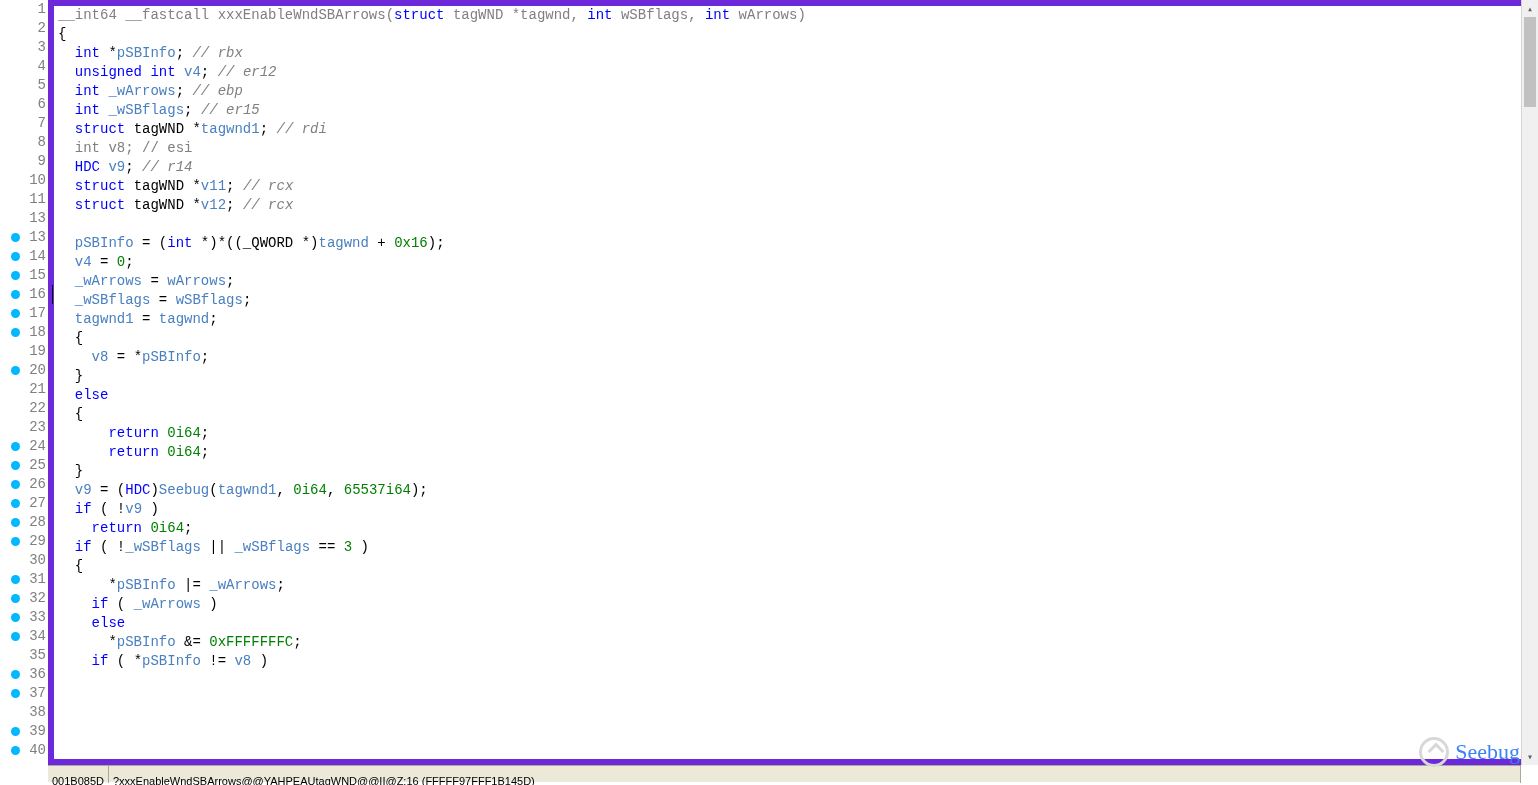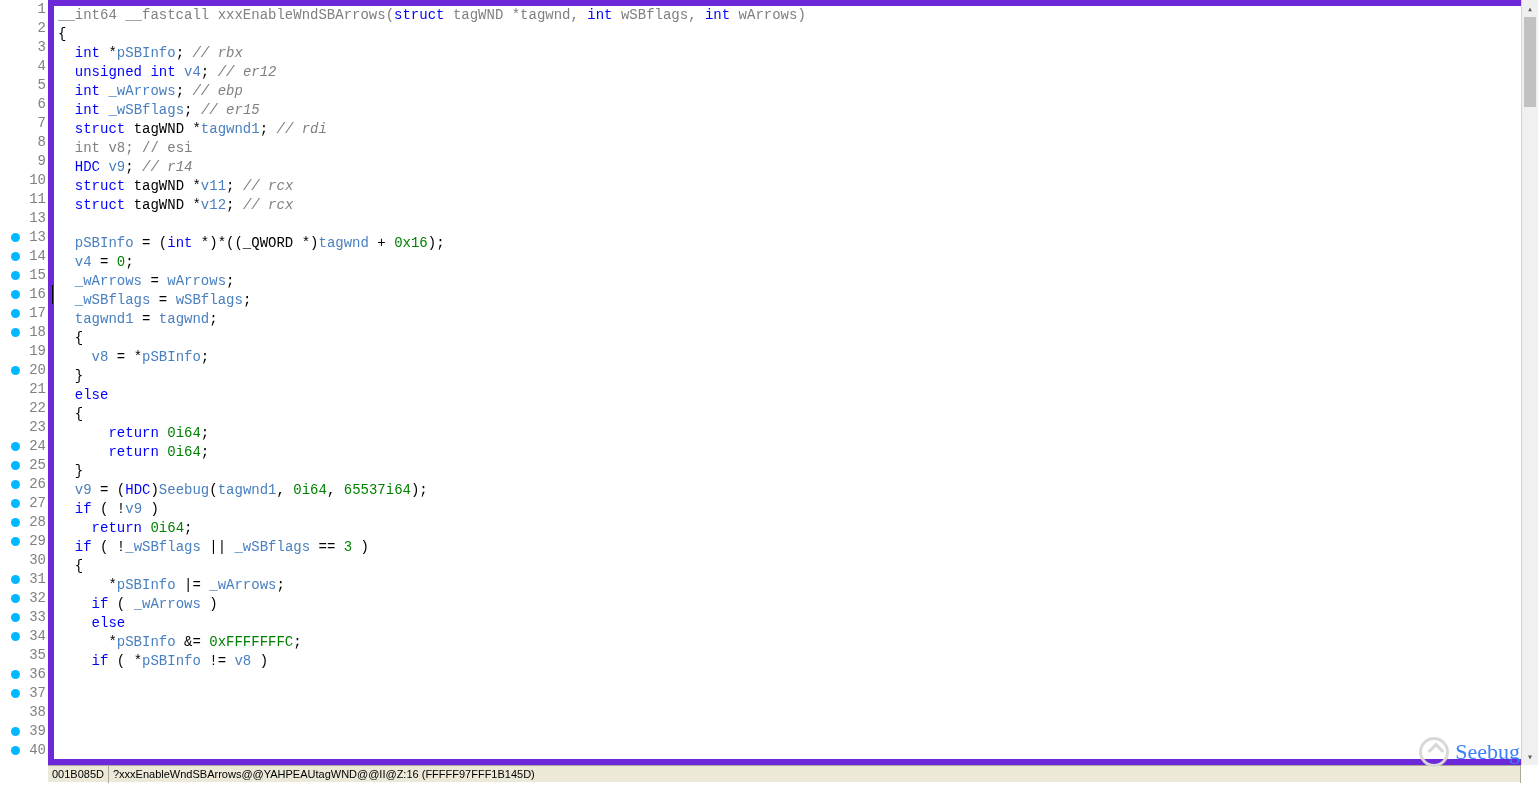--- a/index.html
+++ b/index.html
@@ -106,21 +106,21 @@
     height: 17px;
     background: #ece9d8;
     border-top: 1px solid #aca899;
     font-size: 11px;
     font-family: "Tahoma", sans-serif;
     color: #000;
     display: flex;
   }
   .statusbar .cell {
     border-right: 1px solid #aca899;
-    padding: 1px 4px;
+    padding: 8px 4px;
     height: 17px;
     line-height: 14px;
   }
   .watermark {
     position: absolute;
     right: 18px;
     bottom: 18px;
     display: flex;
     align-items: center;
     gap: 6px;

